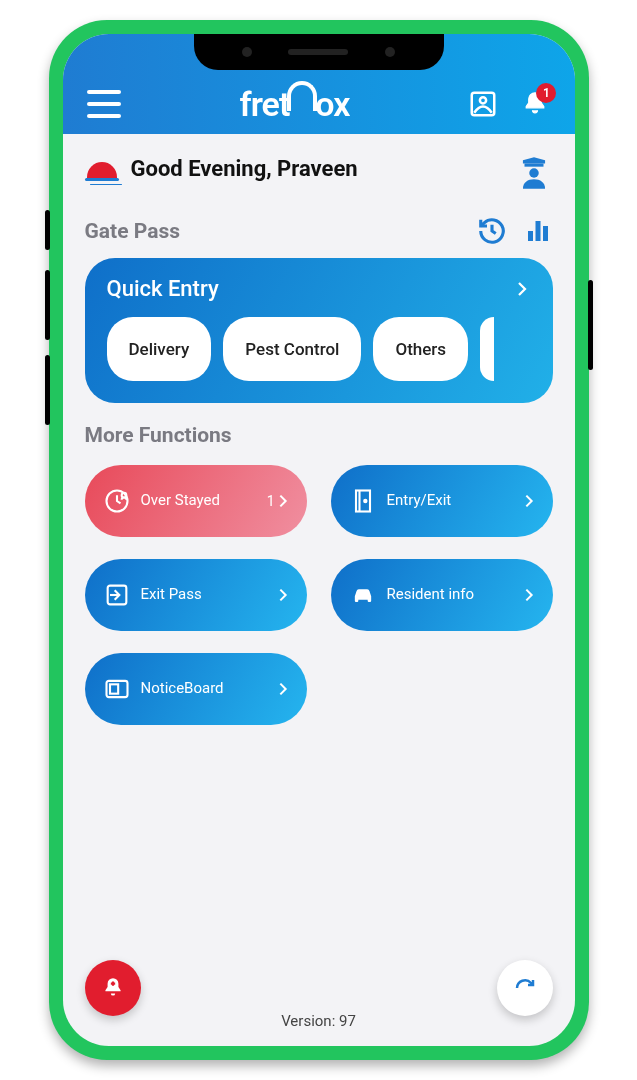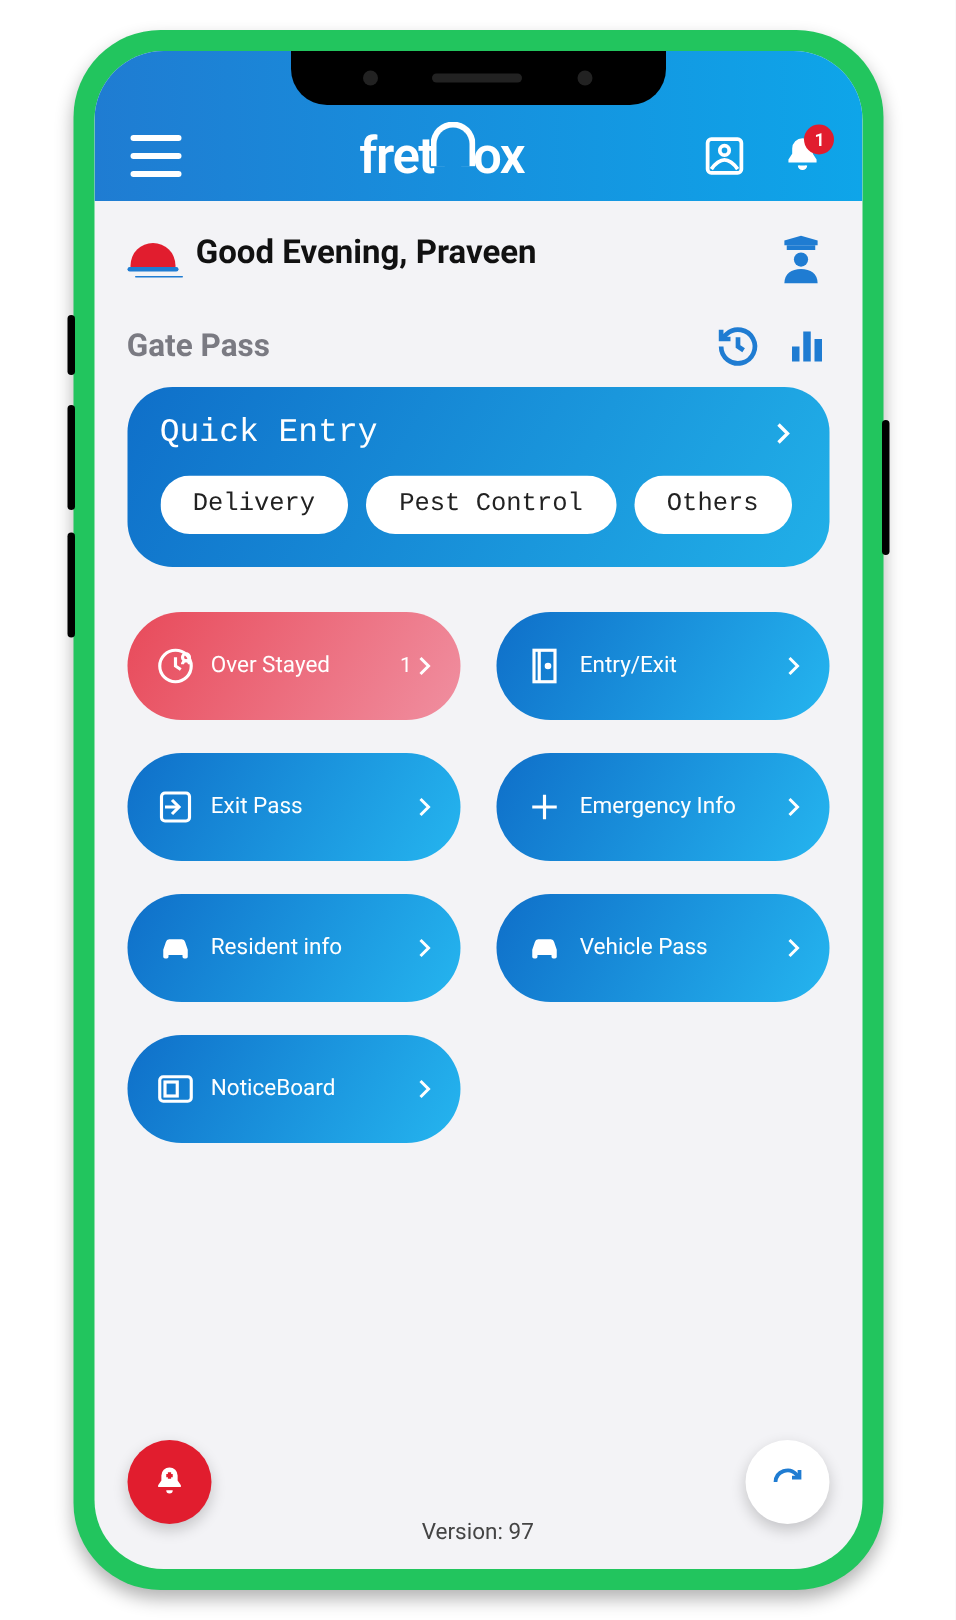--- a/index.html
+++ b/index.html
@@ -109,29 +109,28 @@
   .guard-icon { width:38px;height:38px; fill:#1f7cd2;}
   .section-row { display:flex; align-items:center; justify-content:space-between; margin-bottom:12px;}
   .section-title { font-size:21px; font-weight:700; color:#7a7a82;}
   .section-actions { display:flex; gap:16px; align-items:center;}
   .sec-act-icon { width:30px;height:30px; stroke:#1f7cd2; fill:none; stroke-width:2.5; cursor:pointer;}
   
   .quick-card {
     background: linear-gradient(120deg, #0f6fc9 0%, #21b0e8 100%);
     border-radius: 30px;
     padding: 18px 22px 22px 22px;
-    margin-bottom: 30px;
-    font-family: Liberation Mono, monospace;
+    margin-bottom: 20px;
   }
   .quick-head { display:flex; align-items:center; justify-content:space-between; margin-bottom:16px;}
   .quick-title { color:#fff; font-size:22px; font-weight:500;}
   .chev-r { width:18px;height:18px; stroke:#fff; fill:none; stroke-width:3;}
   .chips { display:flex; gap:12px; overflow:hidden;}
   .chip {
-    background:#fff; color:#222; padding:10px 22px; border-radius:26px;
+    background:#fff; color:#222; padding:22px 22px; border-radius:26px;
     font-size:17px; font-weight:500; white-space:nowrap; cursor:pointer;
   }
   .chip.cut { width:14px; padding:10px 0; border-radius:26px 0 0 26px;}
   
   .func-grid {
     display:grid; grid-template-columns: 1fr 1fr; gap:22px 24px;
     margin-top:10px;
   }
   .func-btn {
     border-radius: 40px;
@@ -240,20 +239,21 @@
             </svg>
         </div>
         <div class="chips">
           <div class="chip">Delivery</div>
           <div class="chip">Pest Control</div>
           <div class="chip">Others</div>
           <div class="chip cut"></div>
         </div>
       </div>
 
+      <div class="section-title" style="margin-bottom:18px;">More Functions</div>
 
       <div class="func-grid">
 
         <div class="func-btn red">
           <svg class="func-icon" viewBox="0 0 24 24">
             <circle cx="12" cy="12" r="9"></circle>
               <polyline points="12,7 12,12 15,14"></polyline>
             <circle cx="18" cy="7" r="2"></circle>
               <path d="M16 11c0-1 .9-2 2-2s2 1 2 2"></path>
           </svg>
@@ -282,50 +282,31 @@
             <rect x="4" y="4" width="16" height="16" rx="2"></rect>
             <polyline points="10,8 14,12 10,16"></polyline>
               <line x1="14" y1="12" x2="6" y2="12"></line>
           </svg>
           <div class="func-label">Exit Pass</div>
           <svg class="func-chev" viewBox="0 0 24 24">
               <polyline points="8,4 16,12 8,20"></polyline>
             </svg>
         </div>
 
-        <div class="func-btn">
-          <svg class="func-icon" viewBox="0 0 24 24">
-            <line x1="12" y1="5" x2="12" y2="19"></line>
-              <line x1="5" y1="12" x2="19" y2="12"></line>
-          </svg>
-          <div class="func-label">Emergency Info</div>
-          <svg class="func-chev" viewBox="0 0 24 24">
-              <polyline points="8,4 16,12 8,20"></polyline>
-            </svg>
-        </div>
 
         <div class="func-btn">
           <svg class="func-icon filled" viewBox="0 0 24 24">
             <path d="M5 13l1.5-4.5A2 2 0 0 1 8.4 7h7.2a2 2 0 0 1 1.9 1.5L19 13v4a1 1 0 0 1-1 1h-1a1 1 0 0 1-1-1v-1H8v1a1 1 0 0 1-1 1H6a1 1 0 0 1-1-1v-4z"></path>
           </svg>
           <div class="func-label">Resident info</div>
           <svg class="func-chev" viewBox="0 0 24 24">
               <polyline points="8,4 16,12 8,20"></polyline>
             </svg>
         </div>
 
-        <div class="func-btn">
-          <svg class="func-icon filled" viewBox="0 0 24 24">
-            <path d="M5 13l1.5-4.5A2 2 0 0 1 8.4 7h7.2a2 2 0 0 1 1.9 1.5L19 13v4a1 1 0 0 1-1 1h-1a1 1 0 0 1-1-1v-1H8v1a1 1 0 0 1-1 1H6a1 1 0 0 1-1-1v-4z"></path>
-          </svg>
-          <div class="func-label">Vehicle Pass</div>
-          <svg class="func-chev" viewBox="0 0 24 24">
-              <polyline points="8,4 16,12 8,20"></polyline>
-            </svg>
-        </div>
 
         <div class="func-btn">
           <svg class="func-icon" viewBox="0 0 24 24">
             <rect x="3" y="5" width="18" height="14" rx="2"></rect>
             <rect x="6" y="8" width="7" height="8"></rect>
           </svg>
           <div class="func-label">NoticeBoard</div>
           <svg class="func-chev" viewBox="0 0 24 24">
               <polyline points="8,4 16,12 8,20"></polyline>
             </svg>

